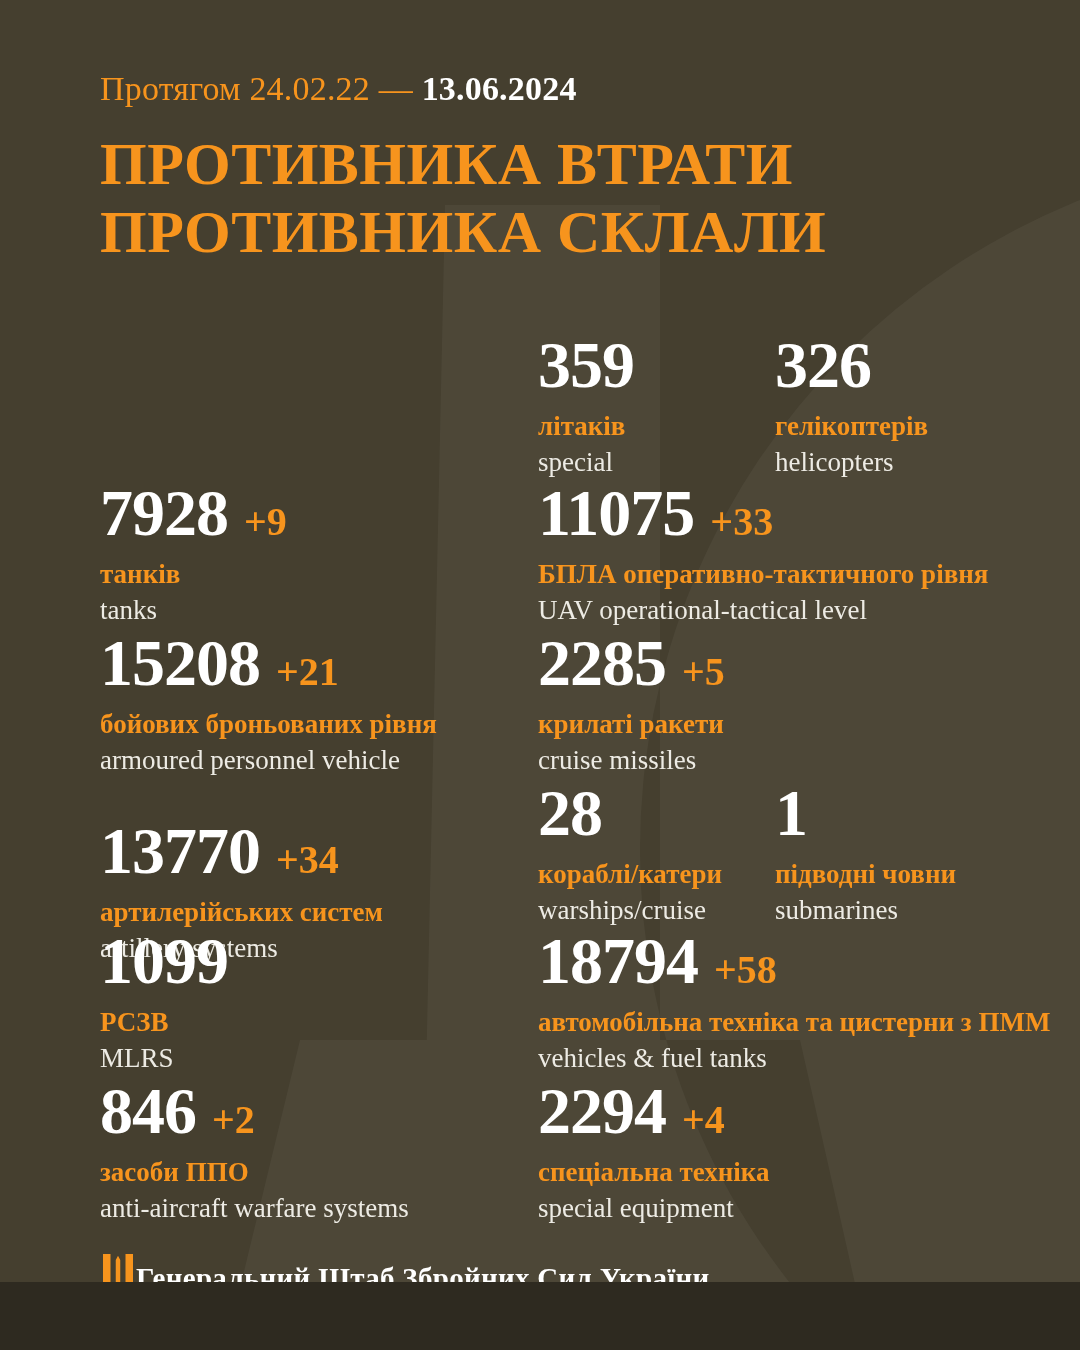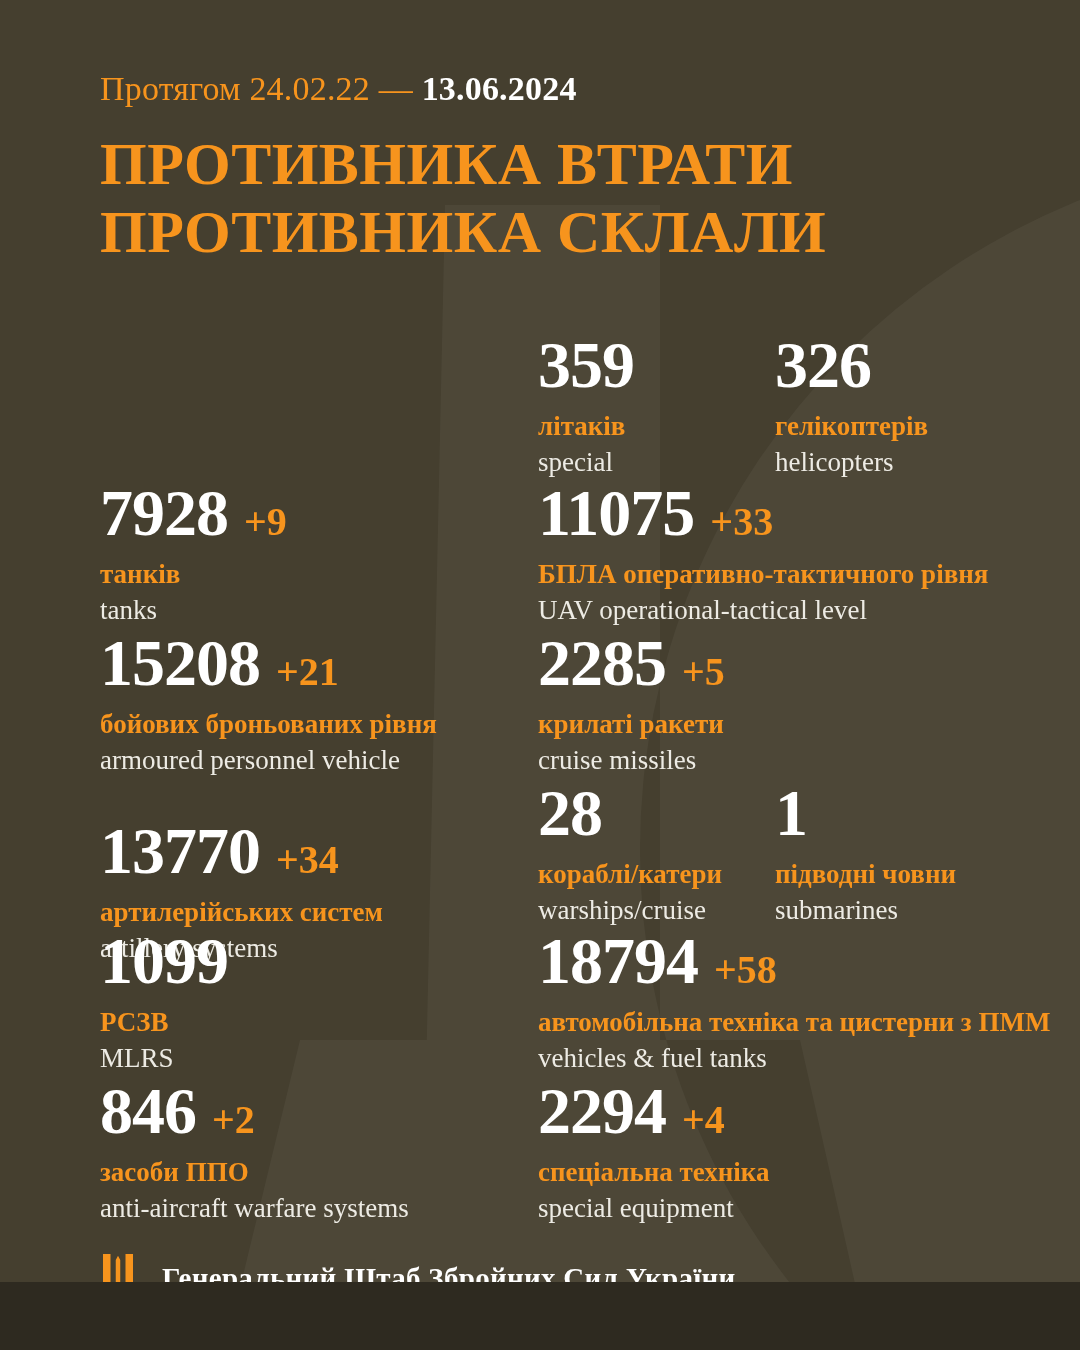--- a/index.html
+++ b/index.html
@@ -19,21 +19,21 @@
   .title{position:absolute;margin:0;color:#F7941D;font-weight:700;
          font-size:60px;line-height:1.14;letter-spacing:0.5px;white-space:nowrap;}
 
   .cell{position:absolute;white-space:nowrap;}
   .num-row{line-height:0.95;}
   .num{font-size:66px;font-weight:700;color:#FFFFFF;letter-spacing:-1px;}
   .delta{font-size:40px;font-weight:700;color:#F7941D;margin-left:16px;letter-spacing:0;}
   .lbl{margin-top:13px;font-size:27px;font-weight:700;color:#F7941D;line-height:1.25;}
   .sub{margin-top:2px;font-size:27px;font-weight:400;color:#EDEBE4;line-height:1.3;}
 
-  .footer{position:absolute;display:flex;align-items:center;gap:26px;}
+  .footer{position:absolute;display:flex;align-items:center;}
   .footer-text{font-size:29px;font-weight:700;color:#FFFFFF;letter-spacing:0.3px;white-space:nowrap;}
   .trident{display:block;}
 </style>
 </head>
 <body>
 
 <div class="canvas">
 
   <svg class="watermark" viewBox="0 0 1080 1350" xmlns="http://www.w3.org/2000/svg">
     <path fill="#FFFFFF" fill-opacity="0.042" fill-rule="nonzero" d="

